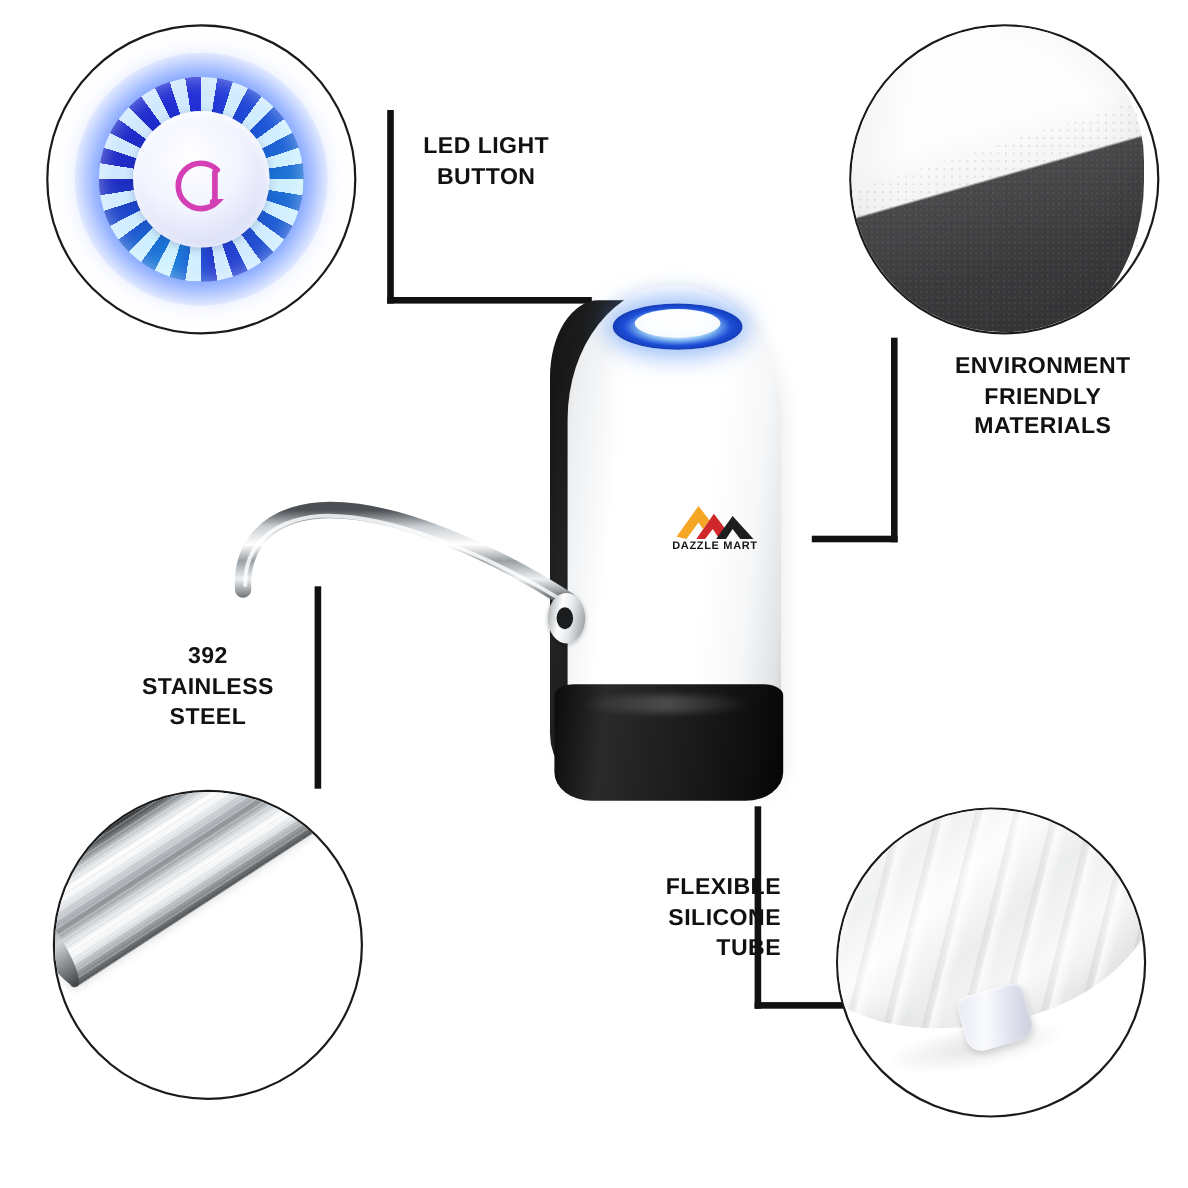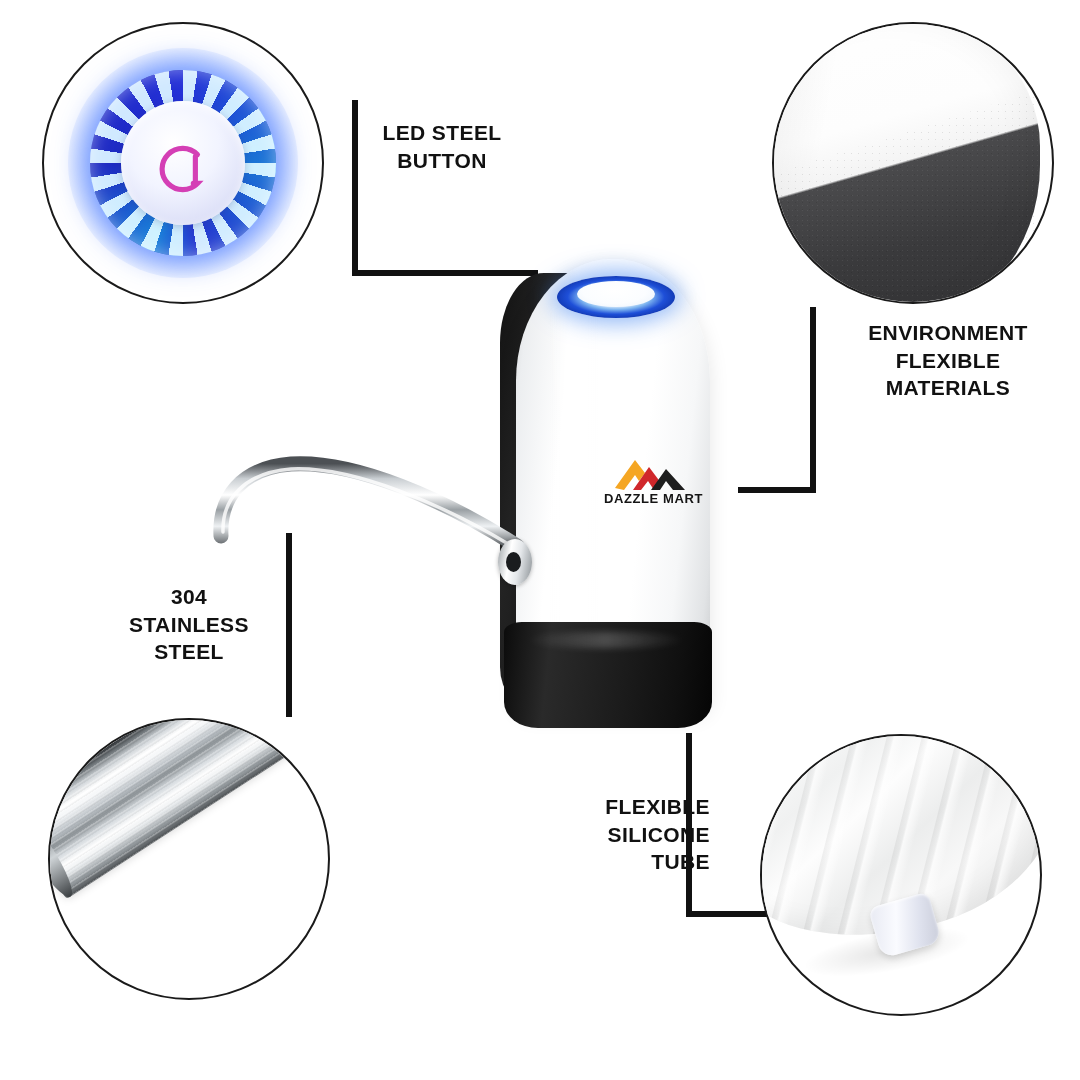--- a/index.html
+++ b/index.html
@@ -315,21 +315,21 @@
     left: 604px; top: 452px;
     width: 92px; height: 64px;
     text-align: center;
   }
   .brand-mark { display: block; margin: 0 auto; }
   .brand-name {
     display: block;
     margin-top: 1px;
     font-family: "Liberation Sans", sans-serif;
     font-weight: bold;
-    font-size: 13px;
+    font-size: 10px;
     letter-spacing: 0.6px;
     color: #151515;
     white-space: nowrap;
   }
 </style>
 </head>
 <body>
 
 <div id="stage">
 
@@ -337,28 +337,28 @@
   <div class="leader" id="leader-led-h"></div>
 
   <div class="leader" id="leader-env-h"></div>
   <div class="leader" id="leader-env-v"></div>
 
   <div class="leader" id="leader-steel-v"></div>
 
   <div class="leader" id="leader-tube-v"></div>
   <div class="leader" id="leader-tube-h"></div>
 
-  <div class="callout-text" id="label-led">LED STEEL
+  <div class="callout-text" id="label-led">LED LIGHT
 BUTTON</div>
 
   <div class="callout-text" id="label-env">ENVIRONMENT
-FLEXIBLE
+FRIENDLY
 MATERIALS</div>
 
-  <div class="callout-text" id="label-steel">304
+  <div class="callout-text" id="label-steel">392
 STAINLESS
 STEEL</div>
 
   <div class="callout-text" id="label-tube">FLEXIBLE
 SILICONE
 TUBE</div>
 
   <div class="detail-circle" id="circle-led">
     <div class="led-glow-outer"></div>
     <div class="led-ring">

